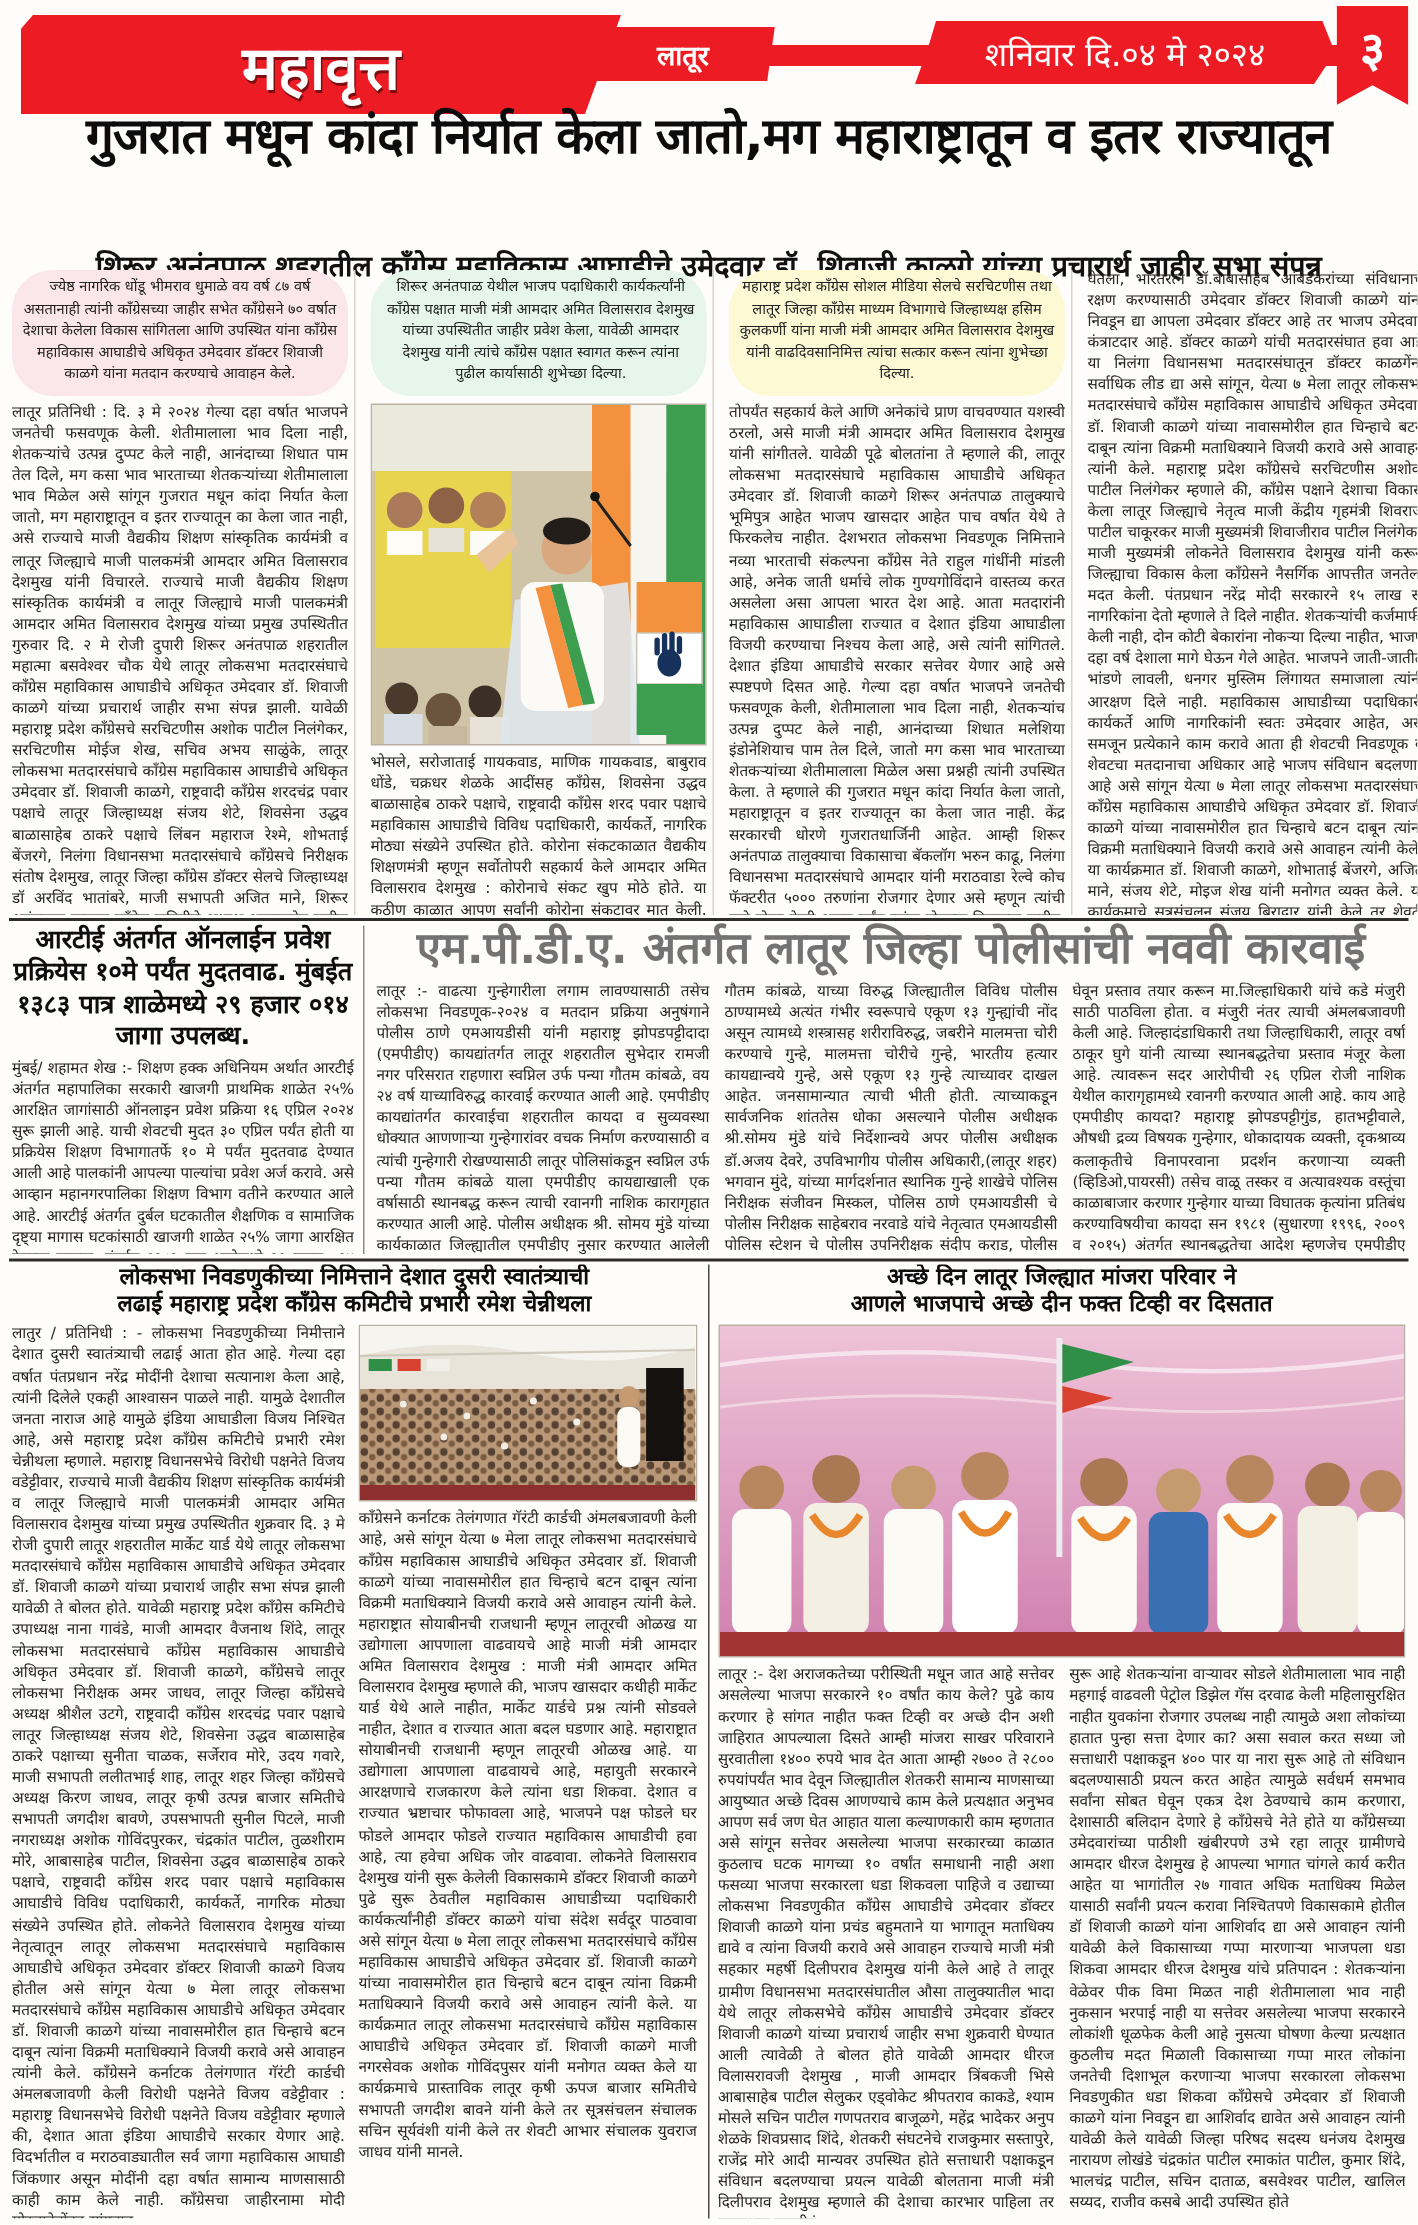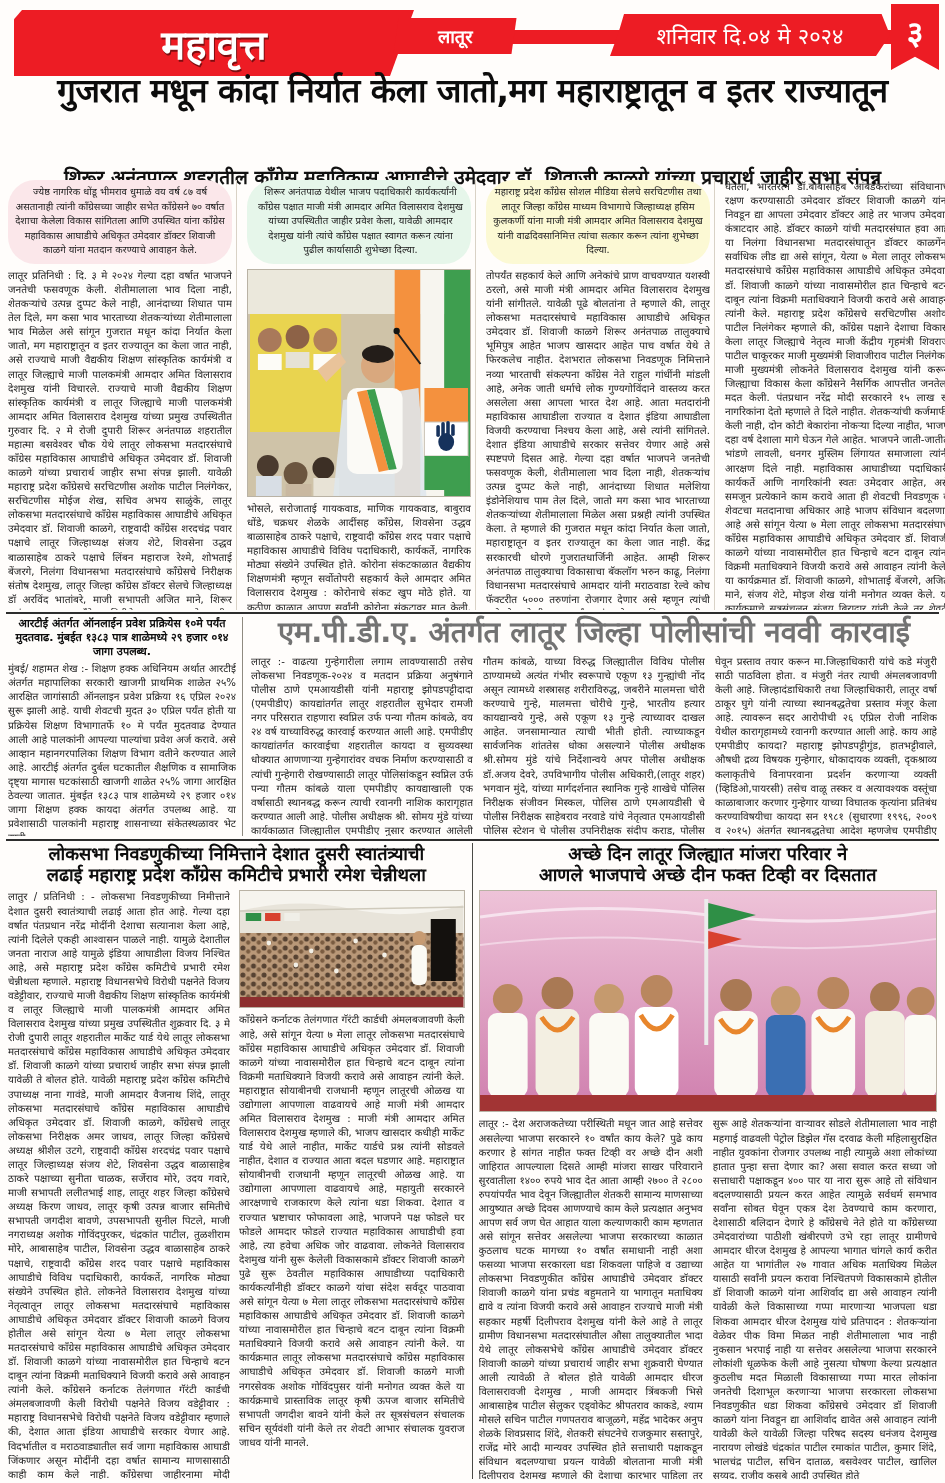--- a/index.html
+++ b/index.html
@@ -38,33 +38,33 @@
   .hl-box{flex:0 0 74px;padding:5px 7px;font-size:9.7px;line-height:1.5;text-align:center;color:#222;overflow:hidden;border-radius:27px;}
   .box-pink{background:#fbe7ea;}
   .box-green{background:#e6f6ea;padding-left:10px;}
   .box-yellow{background:#fcf9d4;}
   .photo-frame{flex:0 0 auto;border:1px solid #b9b2a4;line-height:0;}
   .fill{flex:1 1 auto;}
 
   
   .middle-row{position:absolute;top:617px;left:8px;width:929px;height:219px;display:flex;}
   .rte-col{flex:0 0 228px;border-right:1px solid #8f8a80;padding-right:6px;display:flex;flex-direction:column;}
-  .rte-head{font-size:11px;font-weight:800;text-align:center;line-height:1.25;color:#0d0d0d;margin-bottom:4px;}
+  .rte-head{font-size:17px;font-weight:800;text-align:center;line-height:1.25;color:#0d0d0d;margin-bottom:4px;}
   .mpda{flex:1 1 auto;padding-left:8px;display:flex;flex-direction:column;}
   .mpda-head{font-size:29px;font-weight:800;text-align:center;color:#737373;margin:0 0 6px 0;line-height:1.1;}
   .mpda-cols{display:flex;gap:10px;flex:1 1 auto;overflow:hidden;}
   .mpda-cols .body-text{flex:1 1 0;}
 
   
   .bottom-row{position:absolute;top:843px;left:8px;width:929px;height:636px;display:flex;}
   .half{flex:0 0 50%;display:flex;flex-direction:column;overflow:hidden;}
   .half.left{border-right:1.5px solid #4a4a46;padding-right:7px;box-sizing:border-box;}
   .half.right{padding-left:6px;box-sizing:border-box;}
   .half-head{text-align:center;line-height:1.18;margin-bottom:5px;}
-  .half-head span{display:block;font-size:18px;font-weight:800;color:#0d0d0d;text-align:center;}
+  .half-head span{display:block;font-size:15px;font-weight:800;color:#0d0d0d;text-align:center;}
   .bl-content{display:flex;gap:9px;flex:1 1 auto;overflow:hidden;}
   .bl-col1{flex:0 0 222px;}
   .bl-col2{flex:1 1 auto;display:flex;flex-direction:column;gap:5px;overflow:hidden;}
   .br-cols{display:flex;gap:10px;flex:1 1 auto;overflow:hidden;margin-top:5px;}
   .br-cols .body-text{flex:1 1 0;}
 </style>
 </head>
 <body>
 
 <div class="page">

